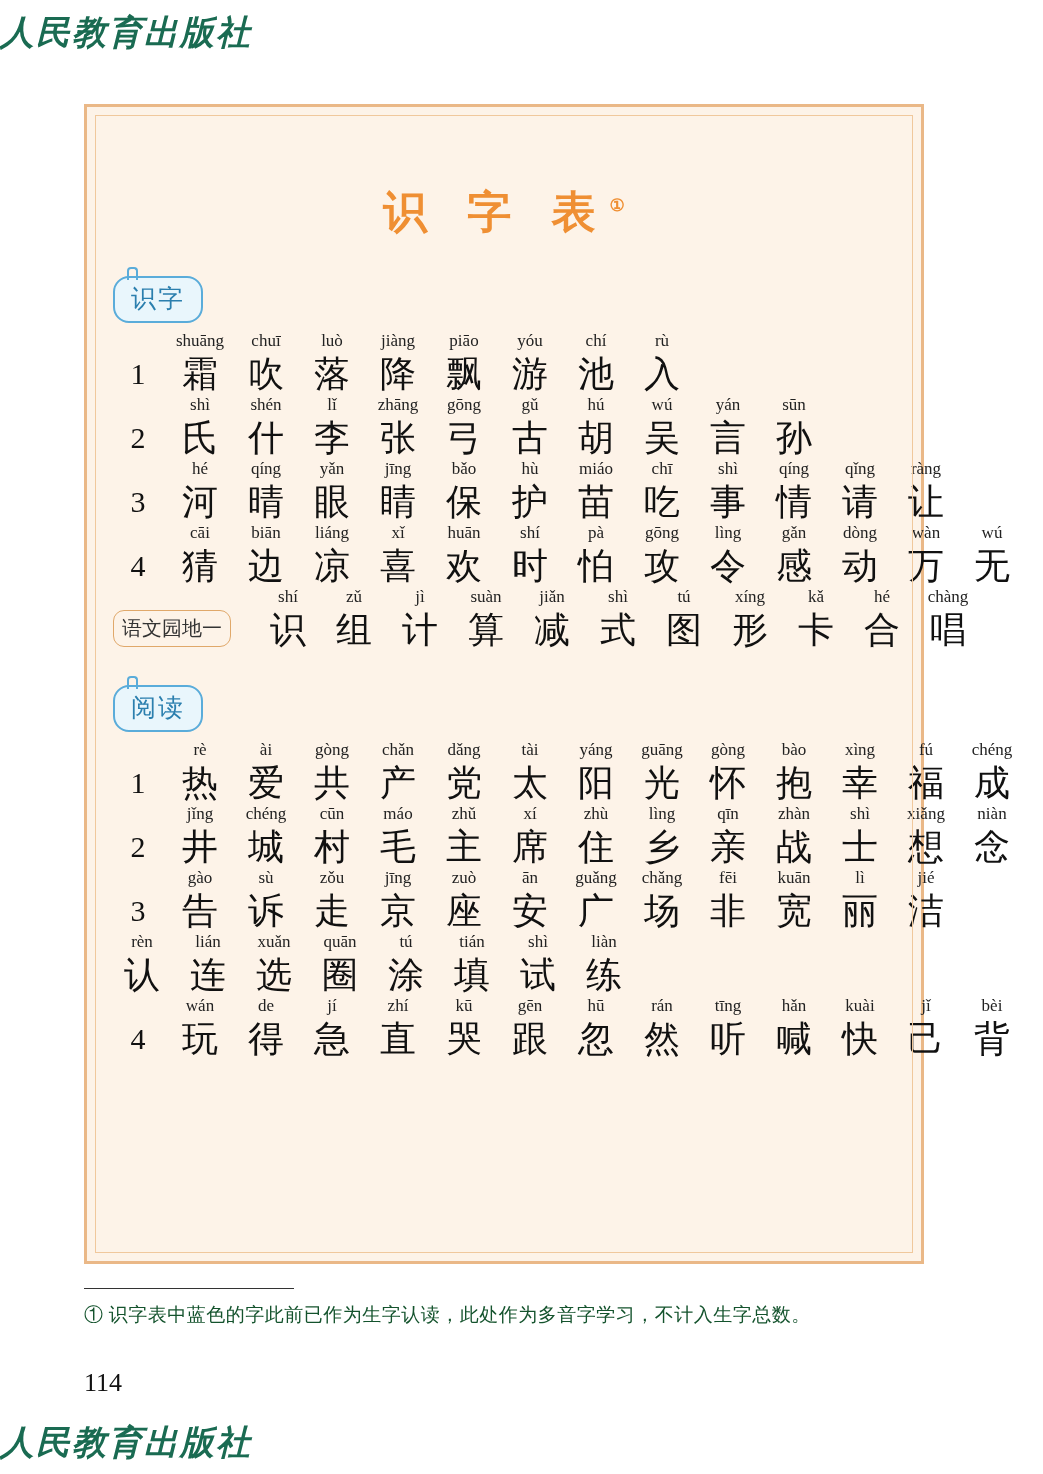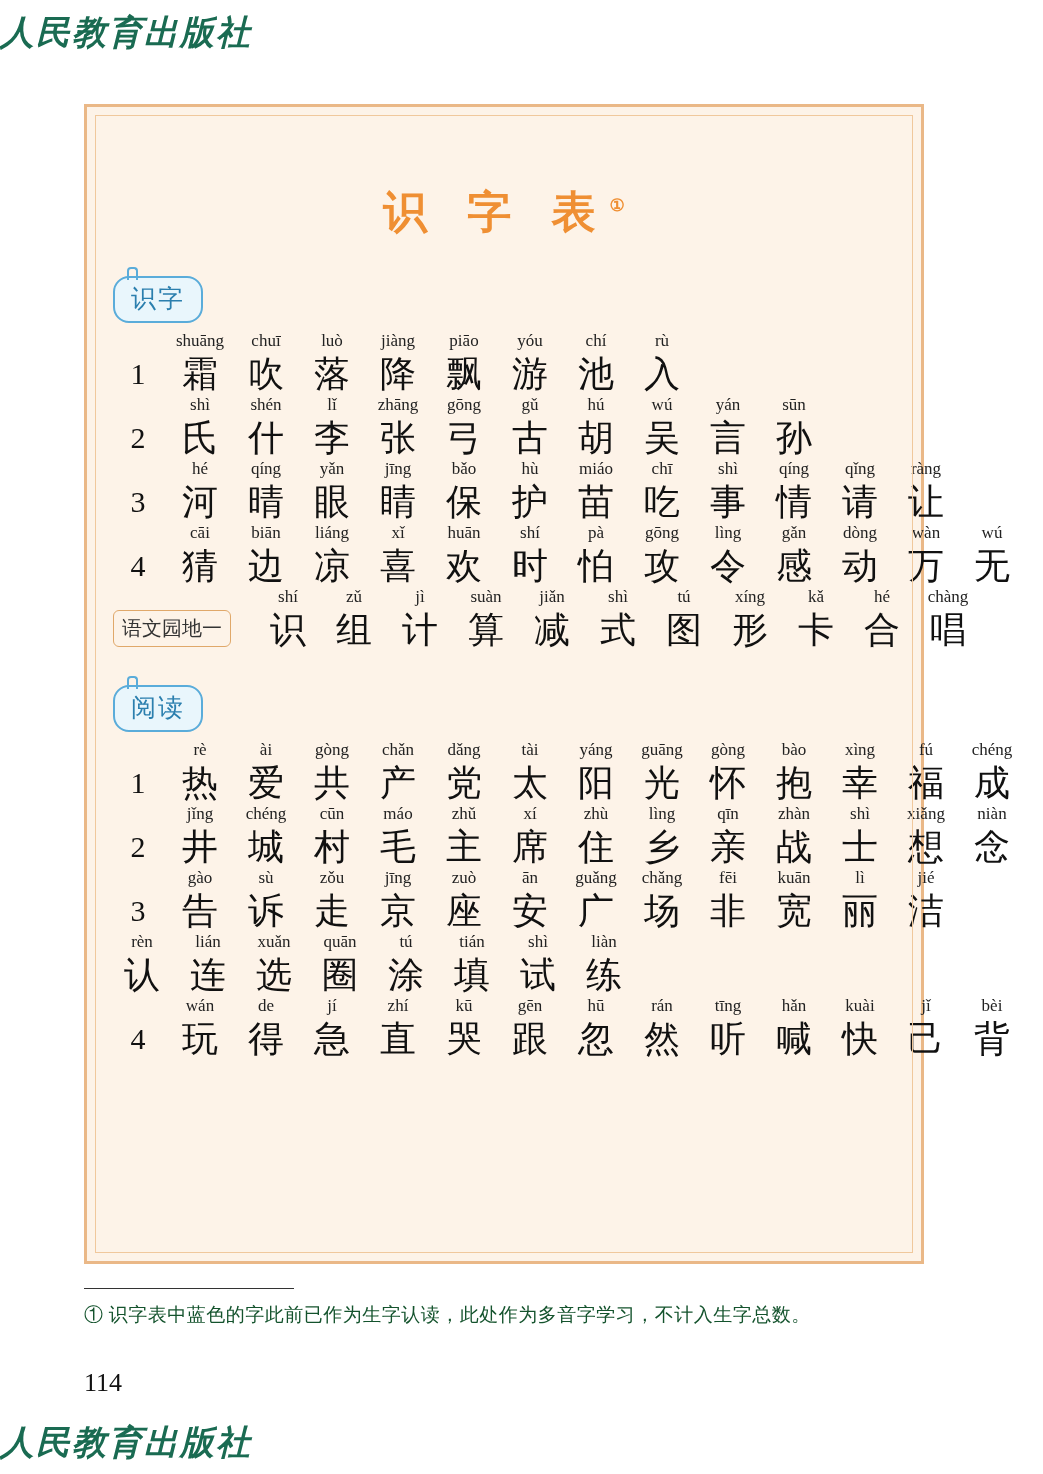--- a/index.html
+++ b/index.html
@@ -118,21 +118,21 @@
   }
   .row-label.tag-label {
     width: 142px;
     flex: 0 0 142px;
     text-align: left;
     padding-left: 4px;
   }
   .unit-tag {
     display: inline-block;
     border: 1.5px solid #e0a86a;
-    border-radius: 6px;
+    border-radius: 11px;
     background: #fdf3e8;
     color: #333;
     font-size: 20px;
     padding: 4px 8px;
     font-family: "Liberation Sans", sans-serif;
     white-space: nowrap;
   }
   .chars {
     display: flex;
     flex: 1 1 auto;

